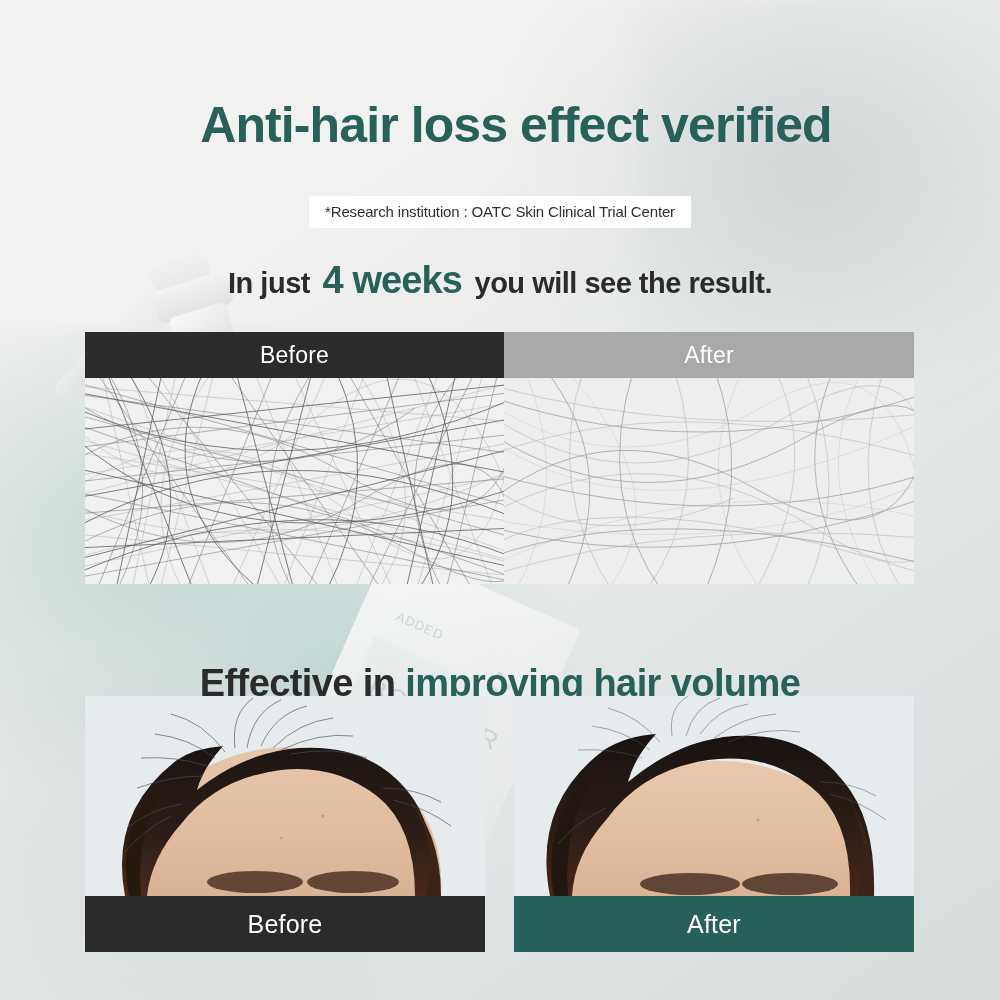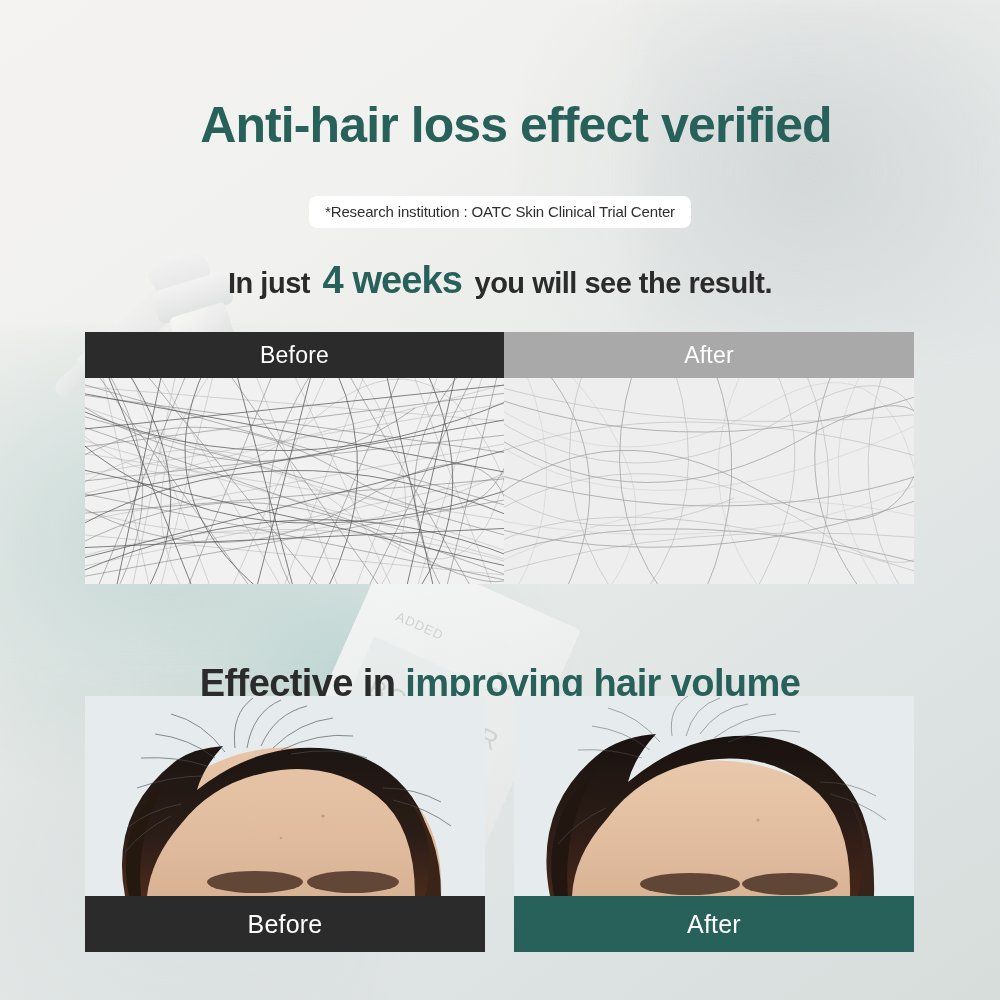--- a/index.html
+++ b/index.html
@@ -113,21 +113,20 @@
     text-align: center;
   }
   .credit {
     display: inline-block;
     background: #ffffff;
     color: #2e2e2e;
     font-size: 15px;
     line-height: 1;
     padding: 8px 16px 9px 16px;
     letter-spacing: -.15px;
-    border-radius: 8px;
   }
 
   
   .subline {
     position: absolute;
     left: 0; top: 259px;
     width: 1000px;
     text-align: center;
     font-size: 29px;
     font-weight: 700;

